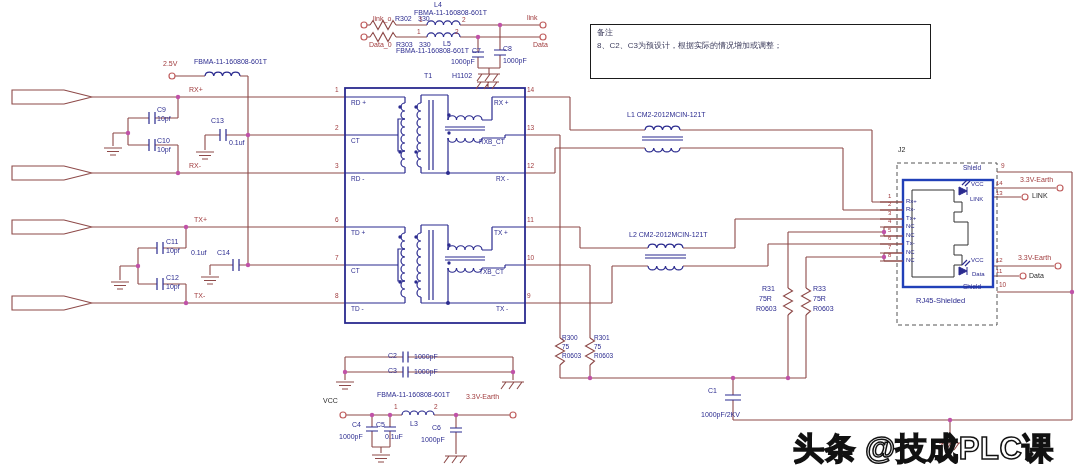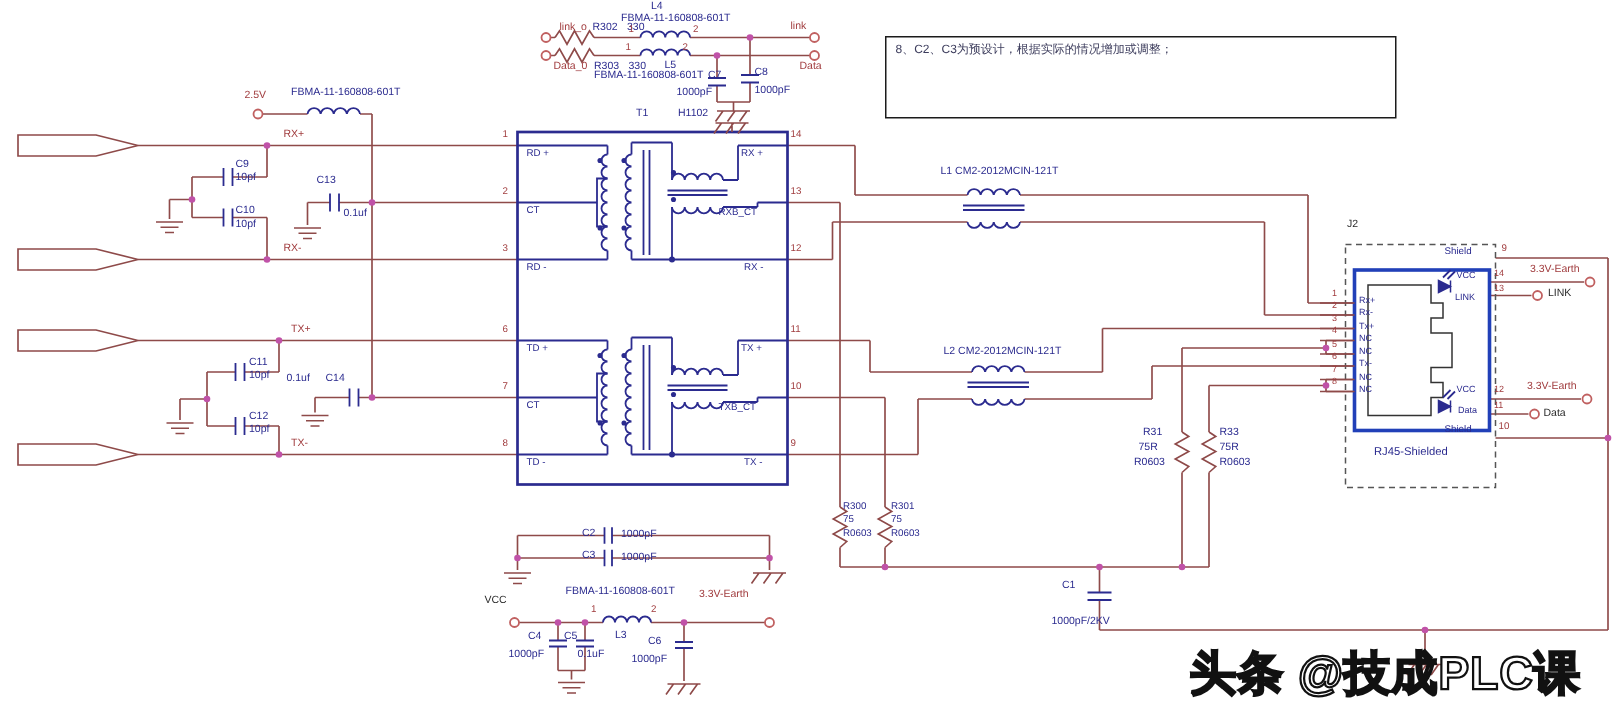--- a/index.html
+++ b/index.html
@@ -299,18 +299,19 @@
       <span class="lb lb-comp" style="left: 906px; top: 206px; font-size: 6px;">Rx-</span>
       <span class="lb lb-comp" style="left: 906px; top: 215px; font-size: 6px;">Tx+</span>
       <span class="lb lb-comp" style="left: 906px; top: 223px; font-size: 6px;">NC</span>
       <span class="lb lb-comp" style="left: 906px; top: 232px; font-size: 6px;">NC</span>
       <span class="lb lb-comp" style="left: 906px; top: 240px; font-size: 6px;">Tx-</span>
       <span class="lb lb-comp" style="left: 906px; top: 249px; font-size: 6px;">NC</span>
       <span class="lb lb-comp" style="left: 906px; top: 257px; font-size: 6px;">NC</span>
     </div>
 
 <div class="notes">
+  <div>备注</div>
   <div>8、C2、C3为预设计，根据实际的情况增加或调整；</div>
 </div>
 
 <div class="watermark">头条 @技成PLC课堂</div>
 
 </div>
 
 </body></html>

